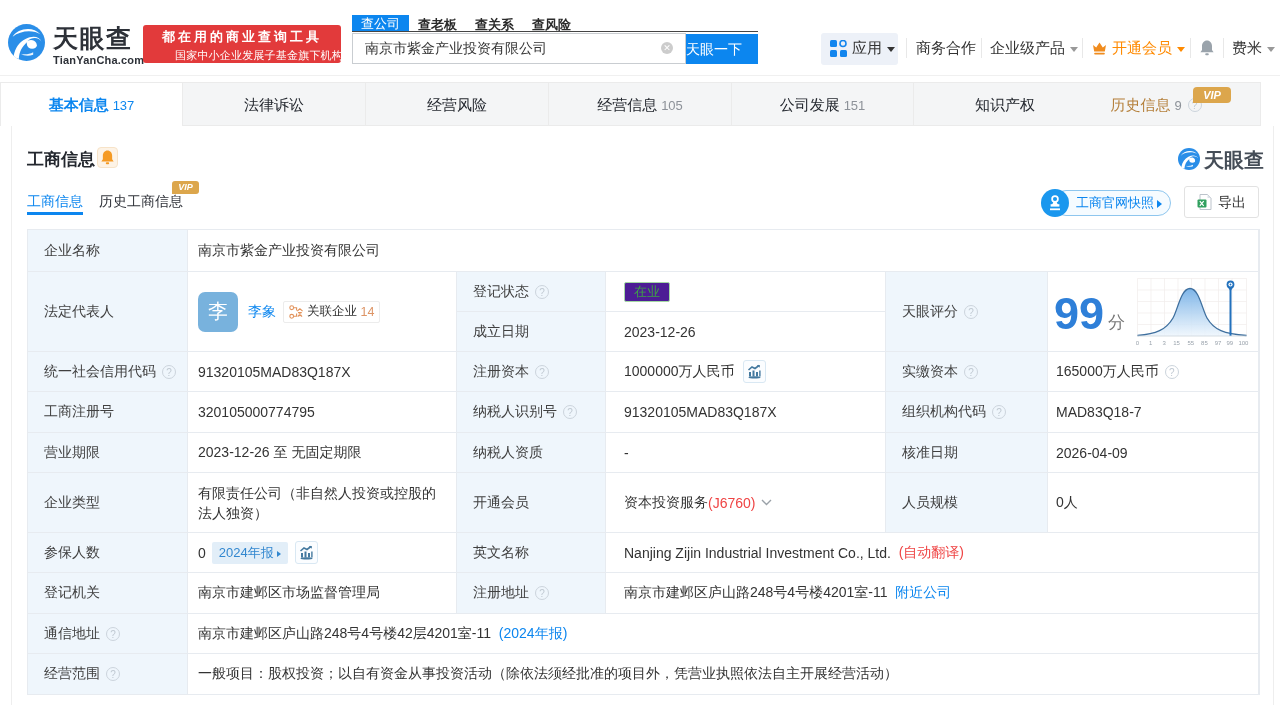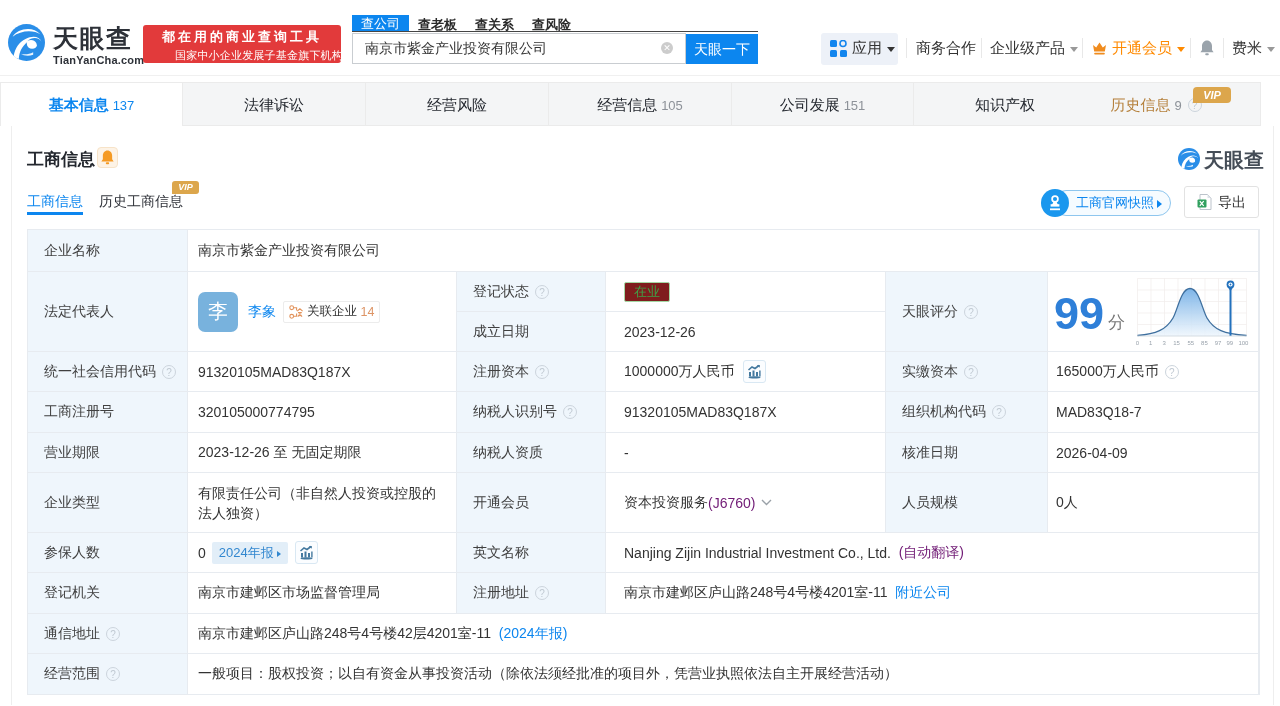--- a/index.html
+++ b/index.html
@@ -12,21 +12,21 @@
 .logo-txt { position:absolute; left:53px; top:22px; font-size:25px; font-weight:bold; color:#2d3138; letter-spacing:1.5px; }
 .logo-sub { position:absolute; left:53px; top:54px; font-size:11px; font-weight:bold; color:#2d3138; letter-spacing:0.2px; }
 .redbox { position:absolute; left:143px; top:25px; width:198px; height:38px; background:#e23a3b; border-radius:3px; color:#fff; text-align:center; }
 .redbox .l1 { font-size:13px; font-weight:bold; letter-spacing:3px; margin-top:3px; white-space:nowrap; }
 .redbox .l2 { font-size:11px; letter-spacing:0.2px; margin-top:2px; white-space:nowrap;padding-left:32px; }
 .stab-active { position:absolute; left:352px; top:15px; width:57px; height:17px; background:#0c86ef; color:#fff; font-size:13px; text-align:center; line-height:17px; }
 .stab { position:absolute; top:16px; font-size:13px; color:#2b2b2b; font-weight:bold; }
 .sline { position:absolute; left:352px; top:31px; width:406px; height:1px; background:#454545; }
 .sinput { position:absolute; left:352px; top:33px; width:334px; height:31px; border:1px solid #c9cdd1; background:#fff; font-size:14px; color:#333; line-height:29px; padding-left:12px; }
 .sclear { position:absolute; left:661px; top:42px; width:12px; height:12px; border-radius:50%; background:#ccc; color:#fff; font-size:9px; line-height:12px; text-align:center; }
-.sbtn { position:absolute; left:686px; top:34px; width:72px; height:30px; background:#0c86ef; color:#fff; font-size:14px; text-align:center; line-height:30px; }
+.sbtn { position:absolute; left:686px; top:34px; width:72px; height:30px; background:#0c86ef; color:#fff; font-size:14px; line-height:30px; }
 
 
 .appbox { position:absolute; left:821px; top:33px; width:77px; height:32px; background:#edf1f8; border-radius:3px; }
 .menu { position:absolute; top:39px; font-size:15px; color:#333; }
 .sep { position:absolute; top:38px; width:1px; height:20px; background:#e8e8e8; }
 .orange { color:#ff8a00; }
 .caret { display:inline-block; width:0; height:0; border-left:4px solid transparent; border-right:4px solid transparent; border-top:5px solid #333; vertical-align:middle; margin-left:5px; }
 .caret.gray { border-top-color:#999; }
 .caret.or { border-top-color:#ff8a00; }
 
@@ -49,21 +49,21 @@
 .tbl { position:absolute; left:27px; top:229px; width:1233px; display:grid;
   grid-template-columns:159px 268px 148px 279px 161px 210px;
   grid-template-rows:41px 39px 39px 39px 40px 39px 59px 39px 40px 39px 40px;
   gap:1px; background:#e7ebf0; border:1px solid #e7ebf0; }
 .lbl { background:#eff6fc; color:#404040; font-size:14px; display:flex; align-items:center; padding-left:16px; }
 .val { background:#fff; color:#333; font-size:14px; display:flex; align-items:center; padding-left:10px; }
 .val.p18 { padding-left:18px; }
 .val.p8 { padding-left:8px; }
 .q { display:inline-block; width:14px; height:14px; border:1px solid #ccd4dc; border-radius:50%; color:#c0c9d2; font-size:10px; line-height:13px; text-align:center; margin-left:6px; flex:none; font-weight:normal; }
 .blue { color:#0c86ef; }
-.gray { color:#701a75;text-align:center; }
+.gray { color:#ef4444;text-align:center; }
 </style>
 </head>
 <body>
 <div class="header">
   <svg class="abs" style="left:8px;top:24px" width="37" height="37" viewBox="0 0 36 36">
     <defs>
         <g id="tyclogo">
       <circle cx="18" cy="18" r="18" fill="#2a8ee8"></circle>
       <path d="M4.5 12.5 C9 4.5 24 1.5 31.5 10 C25 5.5 12 6 4.5 12.5 Z" fill="#fff"></path>
       <path d="M5.5 31 C7 23 11 17.5 17 14.5 C24 11 30.5 12 32.5 17 C29 13.5 23.5 14 19.5 17 C13.5 21.5 11 27 10.5 34 C8.5 33.5 6.5 32.5 5.5 31 Z" fill="#fff"></path>
@@ -172,21 +172,21 @@
       <svg width="14" height="14" viewBox="0 0 14 14" style="margin-right:4px">
         <circle cx="2.7" cy="2.7" r="1.9" fill="none" stroke="#e2935c" stroke-width="1.1"></circle>
         <circle cx="2.7" cy="11.3" r="1.9" fill="none" stroke="#e2935c" stroke-width="1.1"></circle>
         <path d="M4.8 2.7 L7.6 2.7 L7.6 5.4 M4.8 11.3 L7.6 11.3 L7.6 8.6" fill="none" stroke="#e2935c" stroke-width="1.1"></path>
         <path d="M8.2 6.2 L10.9 3.8 L13.6 6.2" fill="none" stroke="#e2935c" stroke-width="1.1"></path>
         <path d="M9 7.6 L12.8 7.6 M10.9 7.6 L10.9 11.2 M8.8 11.6 L10.2 9.8 M13 11.6 L11.6 9.8" fill="none" stroke="#e2935c" stroke-width="1.1"></path>
       </svg>关联企业&nbsp;<span style="color:#dd9465">14</span></span>
   </div>
   <div class="lbl" style="grid-row:2;grid-column:3">登记状态<span class="q">?</span></div>
   <div class="val p18" style="grid-row:2;grid-column:4">
-      <span style="display:inline-block;height:20px;line-height:18px;padding:0 9px;background:#7f1d1d;border:1px solid #a4d8a4;border-radius:2px;color:#3fa147;font-size:13px">在业</span>
+      <span style="display:inline-block;height:20px;line-height:18px;padding:0 9px;background:#4c1d95;border:1px solid #a4d8a4;border-radius:2px;color:#3fa147;font-size:13px">在业</span>
     </div>
   <div class="lbl" style="grid-row:2/4;grid-column:5">天眼评分<span class="q">?</span></div>
   <div class="val p8" style="grid-row:2/4;grid-column:6"></div>
   <div class="lbl" style="grid-row:3;grid-column:3">成立日期</div>
   <div class="val p18" style="grid-row:3;grid-column:4">2023-12-26</div>
 
   <div class="lbl">统一社会信用代码<span class="q">?</span></div>
   <div class="val">91320105MAD83Q187X</div>
   <div class="lbl">注册资本<span class="q">?</span></div>
   <div class="val p18">1000000万人民币<span style="display:inline-flex;width:23px;height:23px;background:#fbfdff;border:1px solid #d9e8f3;border-radius:3px;margin-left:8px;align-items:center;justify-content:center">

